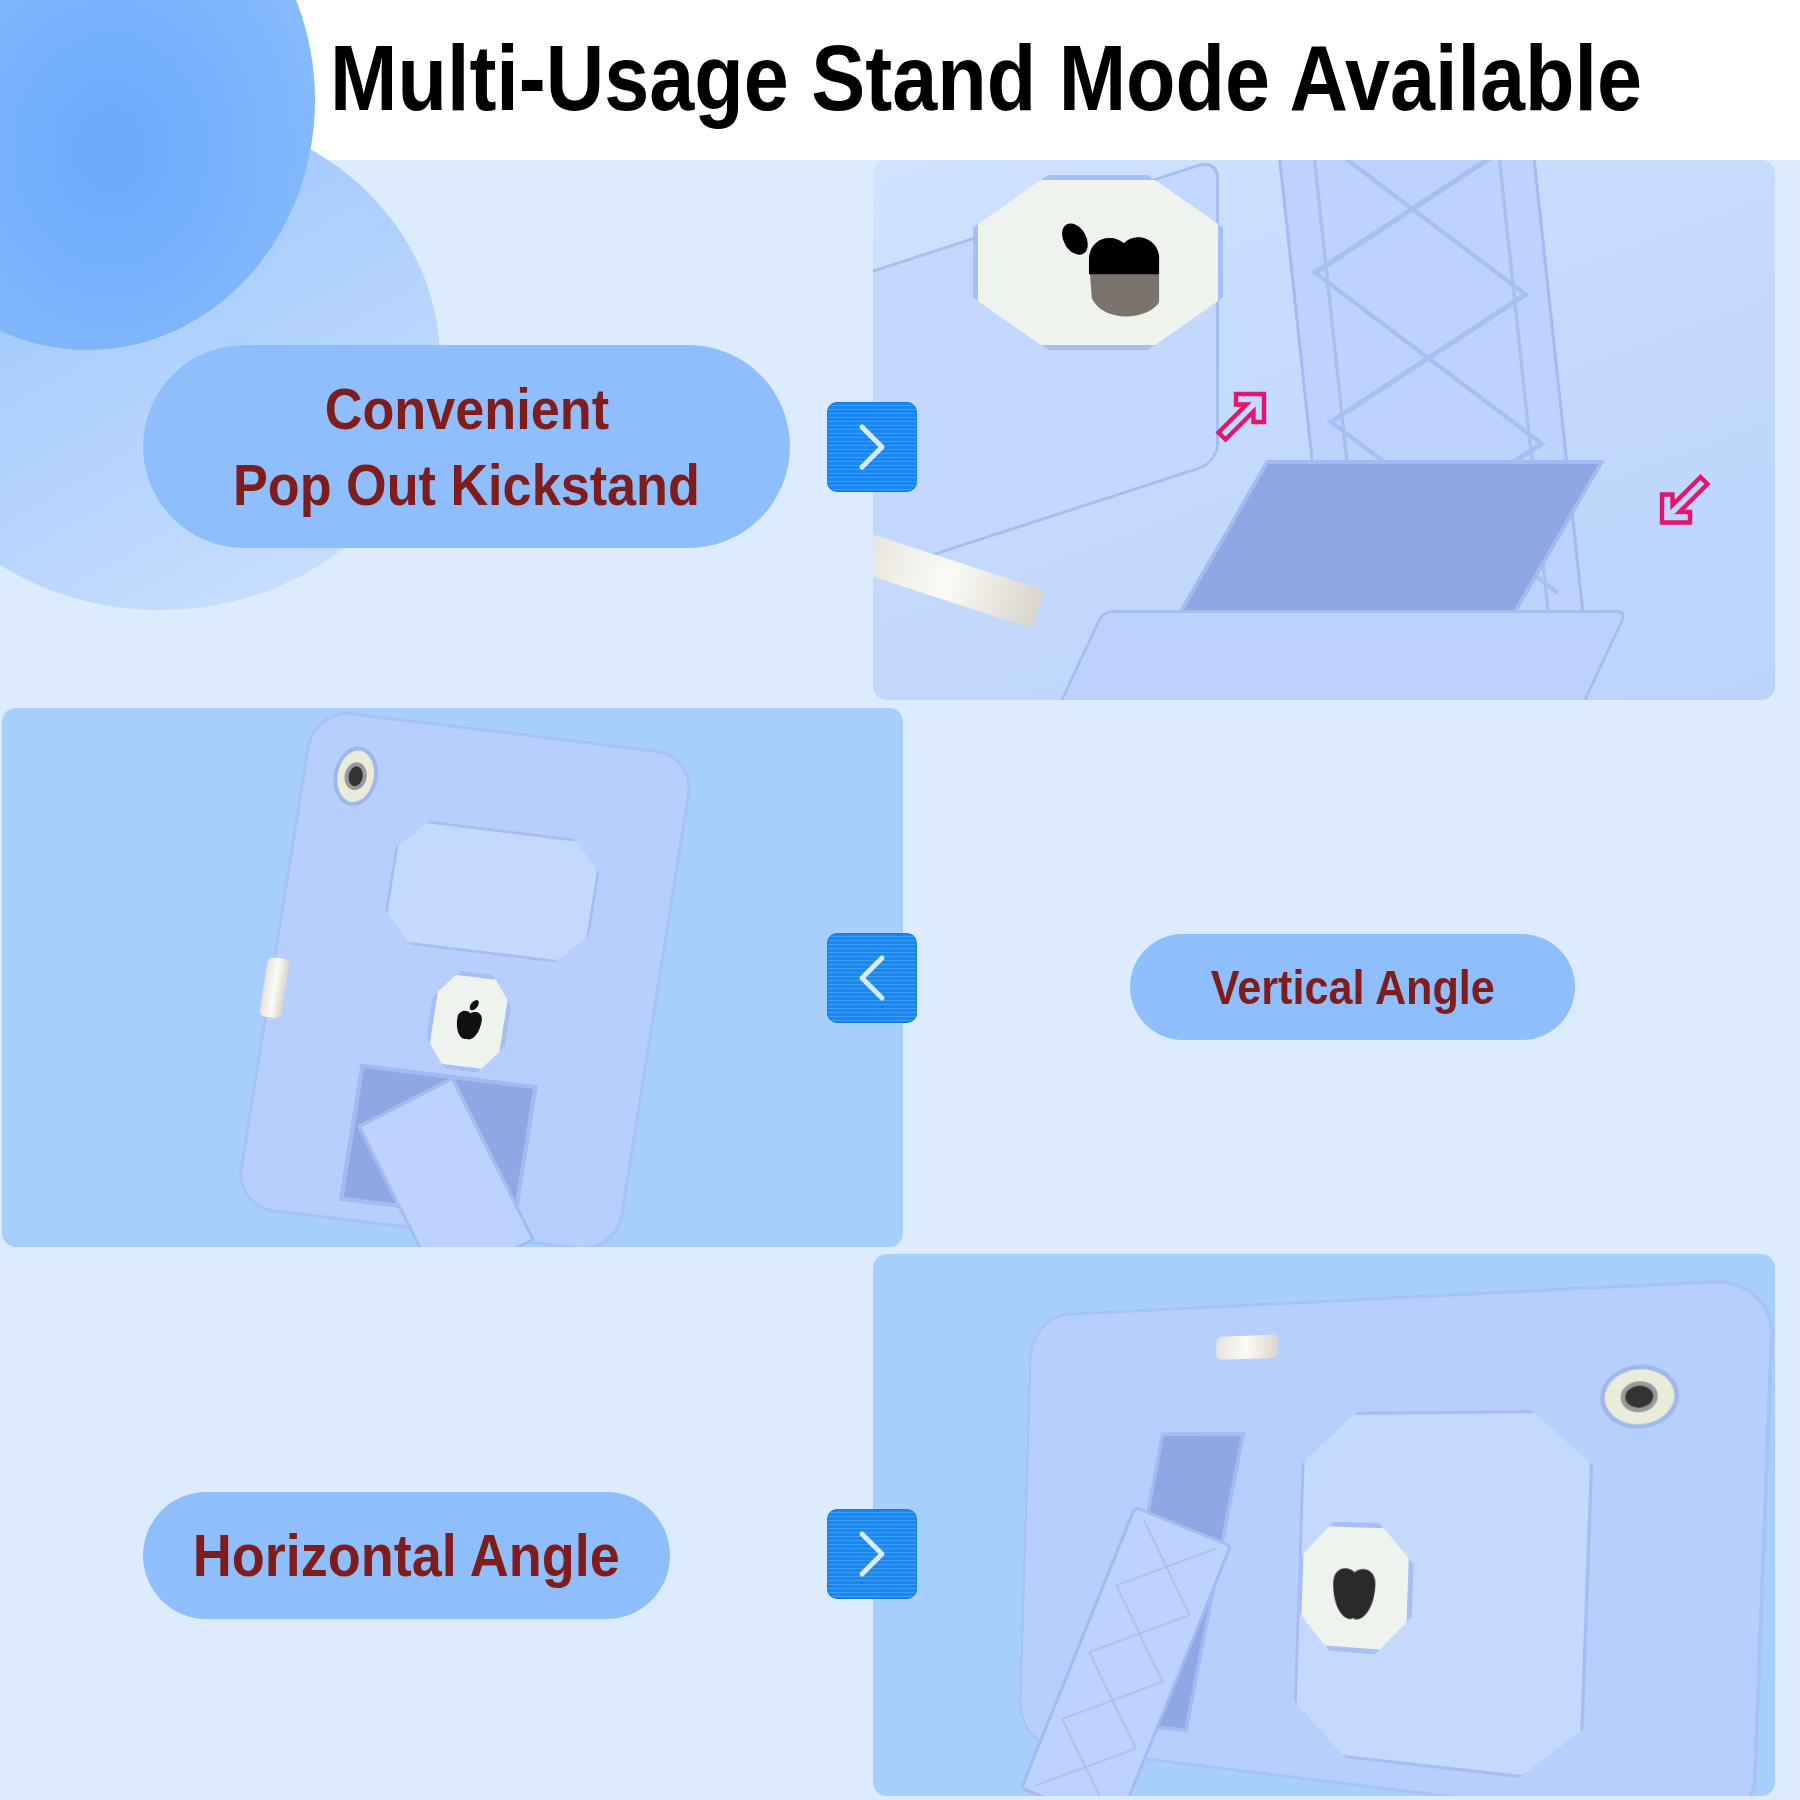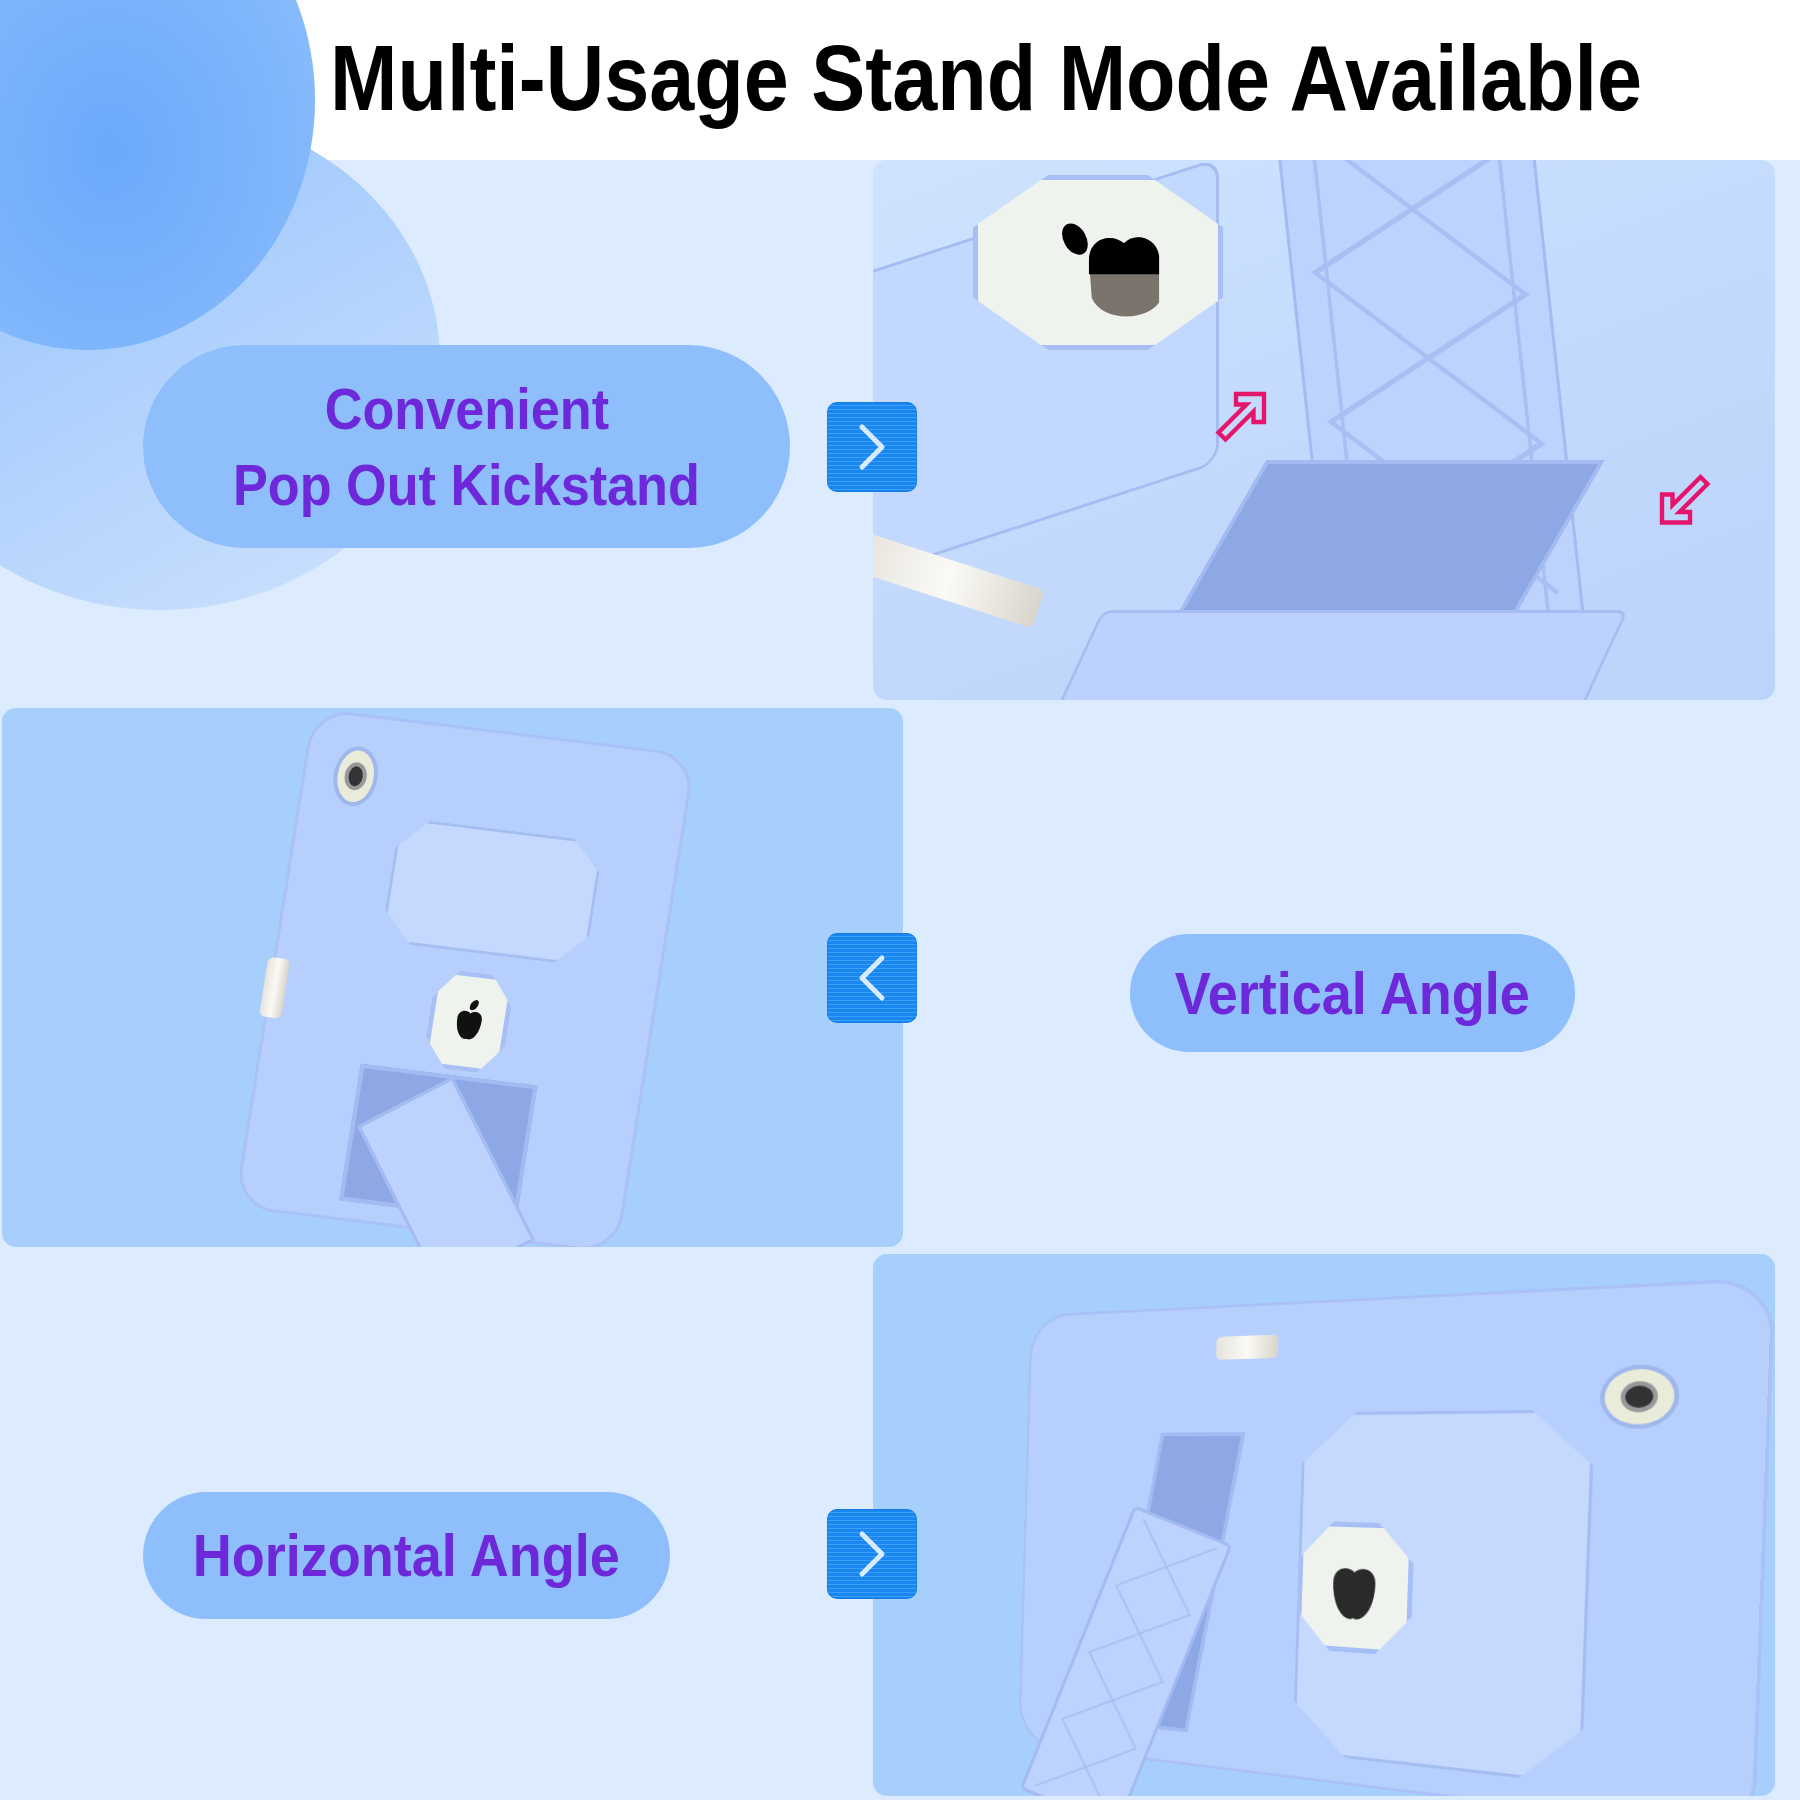--- a/index.html
+++ b/index.html
@@ -31,21 +31,21 @@
   }
   .panel {
     position:absolute; border-radius:14px; overflow:hidden;
   }
   .panel-light { background:linear-gradient(160deg,#cfe3ff 0%, #c3dafd 50%, #bcd3fb 100%); }
   .panel-mid { background:#a6d0fb; }
 
   .pill {
     position:absolute; background:#8fbefc; border-radius:999px;
     display:flex; flex-direction:column; align-items:center; justify-content:center;
-    color:#6d28d9; font-weight:bold; z-index:4;
+    color:#7f1d1d; font-weight:bold; z-index:4;
   }
   .pill span { display:block; white-space:nowrap; transform:scaleX(0.9); }
 
   .navbtn {
     position:absolute; width:90px; height:90px; border-radius:10px;
     background:repeating-linear-gradient(180deg,#1a86f0 0px,#1a86f0 3px,#3aa0fa 3px,#3aa0fa 4px);
     box-shadow:0 0 0 1px rgba(0,90,200,0.25) inset;
     display:flex; align-items:center; justify-content:center; z-index:5;
   }
   .navbtn svg { width:50px; height:60px; }
@@ -131,21 +131,21 @@
     <div class="pencil" style="left:-8px; top:250px; width:22px; height:60px;"></div>
   </div>
 </div>
 
 <div class="navbtn" style="left:827px; top:933px;">
   <svg viewBox="0 0 50 60">
     <path d="M35 10 L15 30 L35 50" stroke="#d7ecff" stroke-width="5" stroke-linecap="round" stroke-linejoin="round" fill="none"></path>
   </svg>
 </div>
 
-<div class="pill" style="left:1130px; top:934px; width:445px; height:118px; font-size:60px;">
+<div class="pill" style="left:1130px; top:934px; width:445px; height:106px; font-size:48px;">
   <span>Vertical Angle</span>
 </div>
 
 <div class="panel panel-mid" style="left:873px; top:1254px; width:902px; height:542px;">
   <div class="case" style="left:90px; top:45px; width:760px; height:480px; border-radius:50px; transform:perspective(900px) rotateY(-18deg) rotate(2deg);">
     <div class="recess" style="left:330px; top:110px; width:280px; height:340px; clip-path:polygon(20% 0,80% 0,100% 15%,100% 85%,80% 100%,20% 100%,0 85%,0 15%);"></div>
     <div class="camera" style="left:620px; top:70px; width:60px; height:50px;"></div>
     <div class="pencil" style="left:230px; top:30px; width:70px; height:24px;"></div>
     <div class="logo-cut" style="left:330px; top:220px; width:110px; height:120px;">
       <svg viewBox="0 0 100 100" style="position:absolute;left:10%;top:10%;width:80%;height:80%;">

